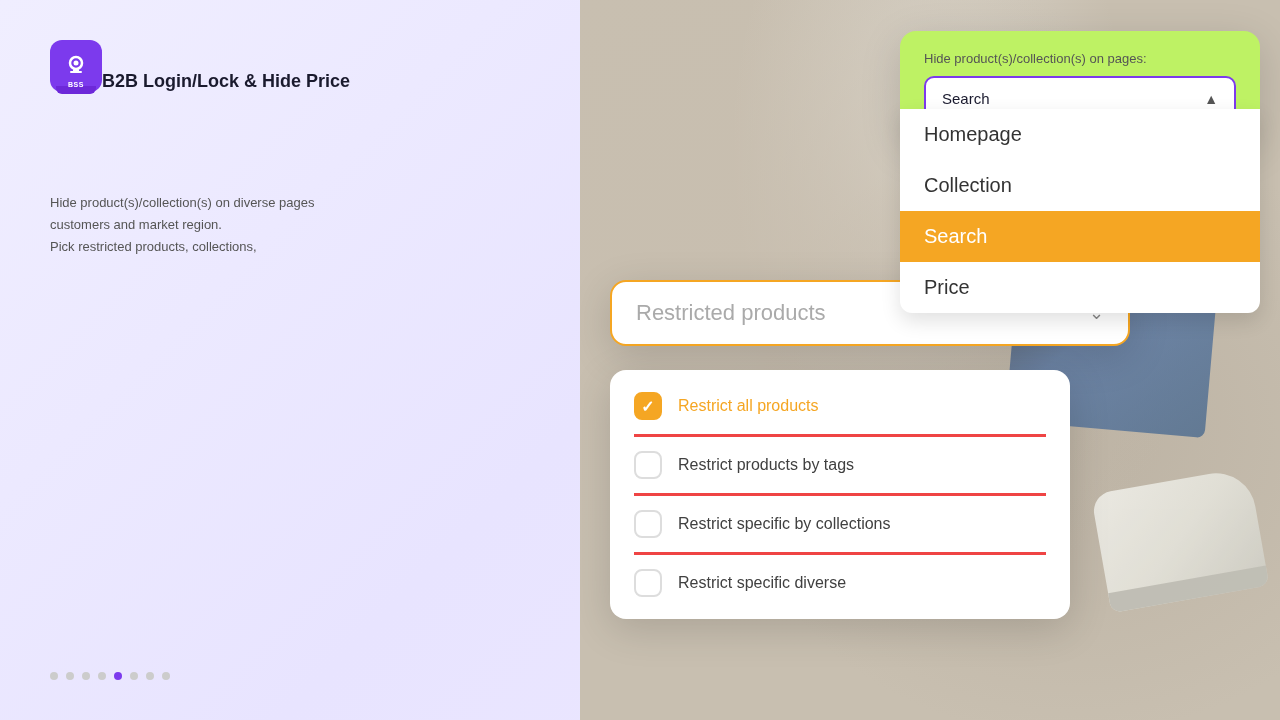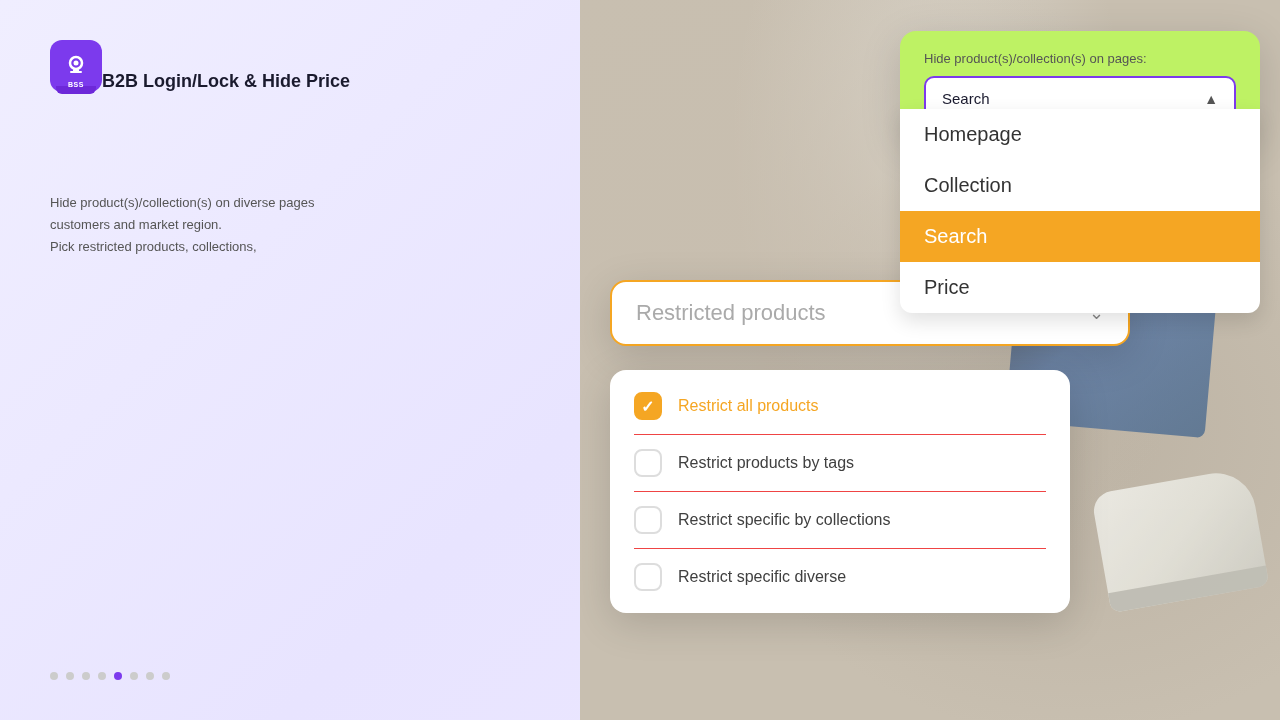--- a/index.html
+++ b/index.html
@@ -252,21 +252,21 @@
     .chevron-down-orange {
       color: #888;
       font-size: 18px;
     }
 
     .checkbox-item {
       display: flex;
       align-items: center;
       gap: 16px;
       padding: 14px 0;
-      border-bottom: 1px solid #ef4444;
+      border-bottom: 3px solid #ef4444;
       cursor: pointer;
     }
 
     .checkbox-item:last-child {
       border-bottom: none;
     }
 
     .checkbox {
       width: 28px;
       height: 28px;

